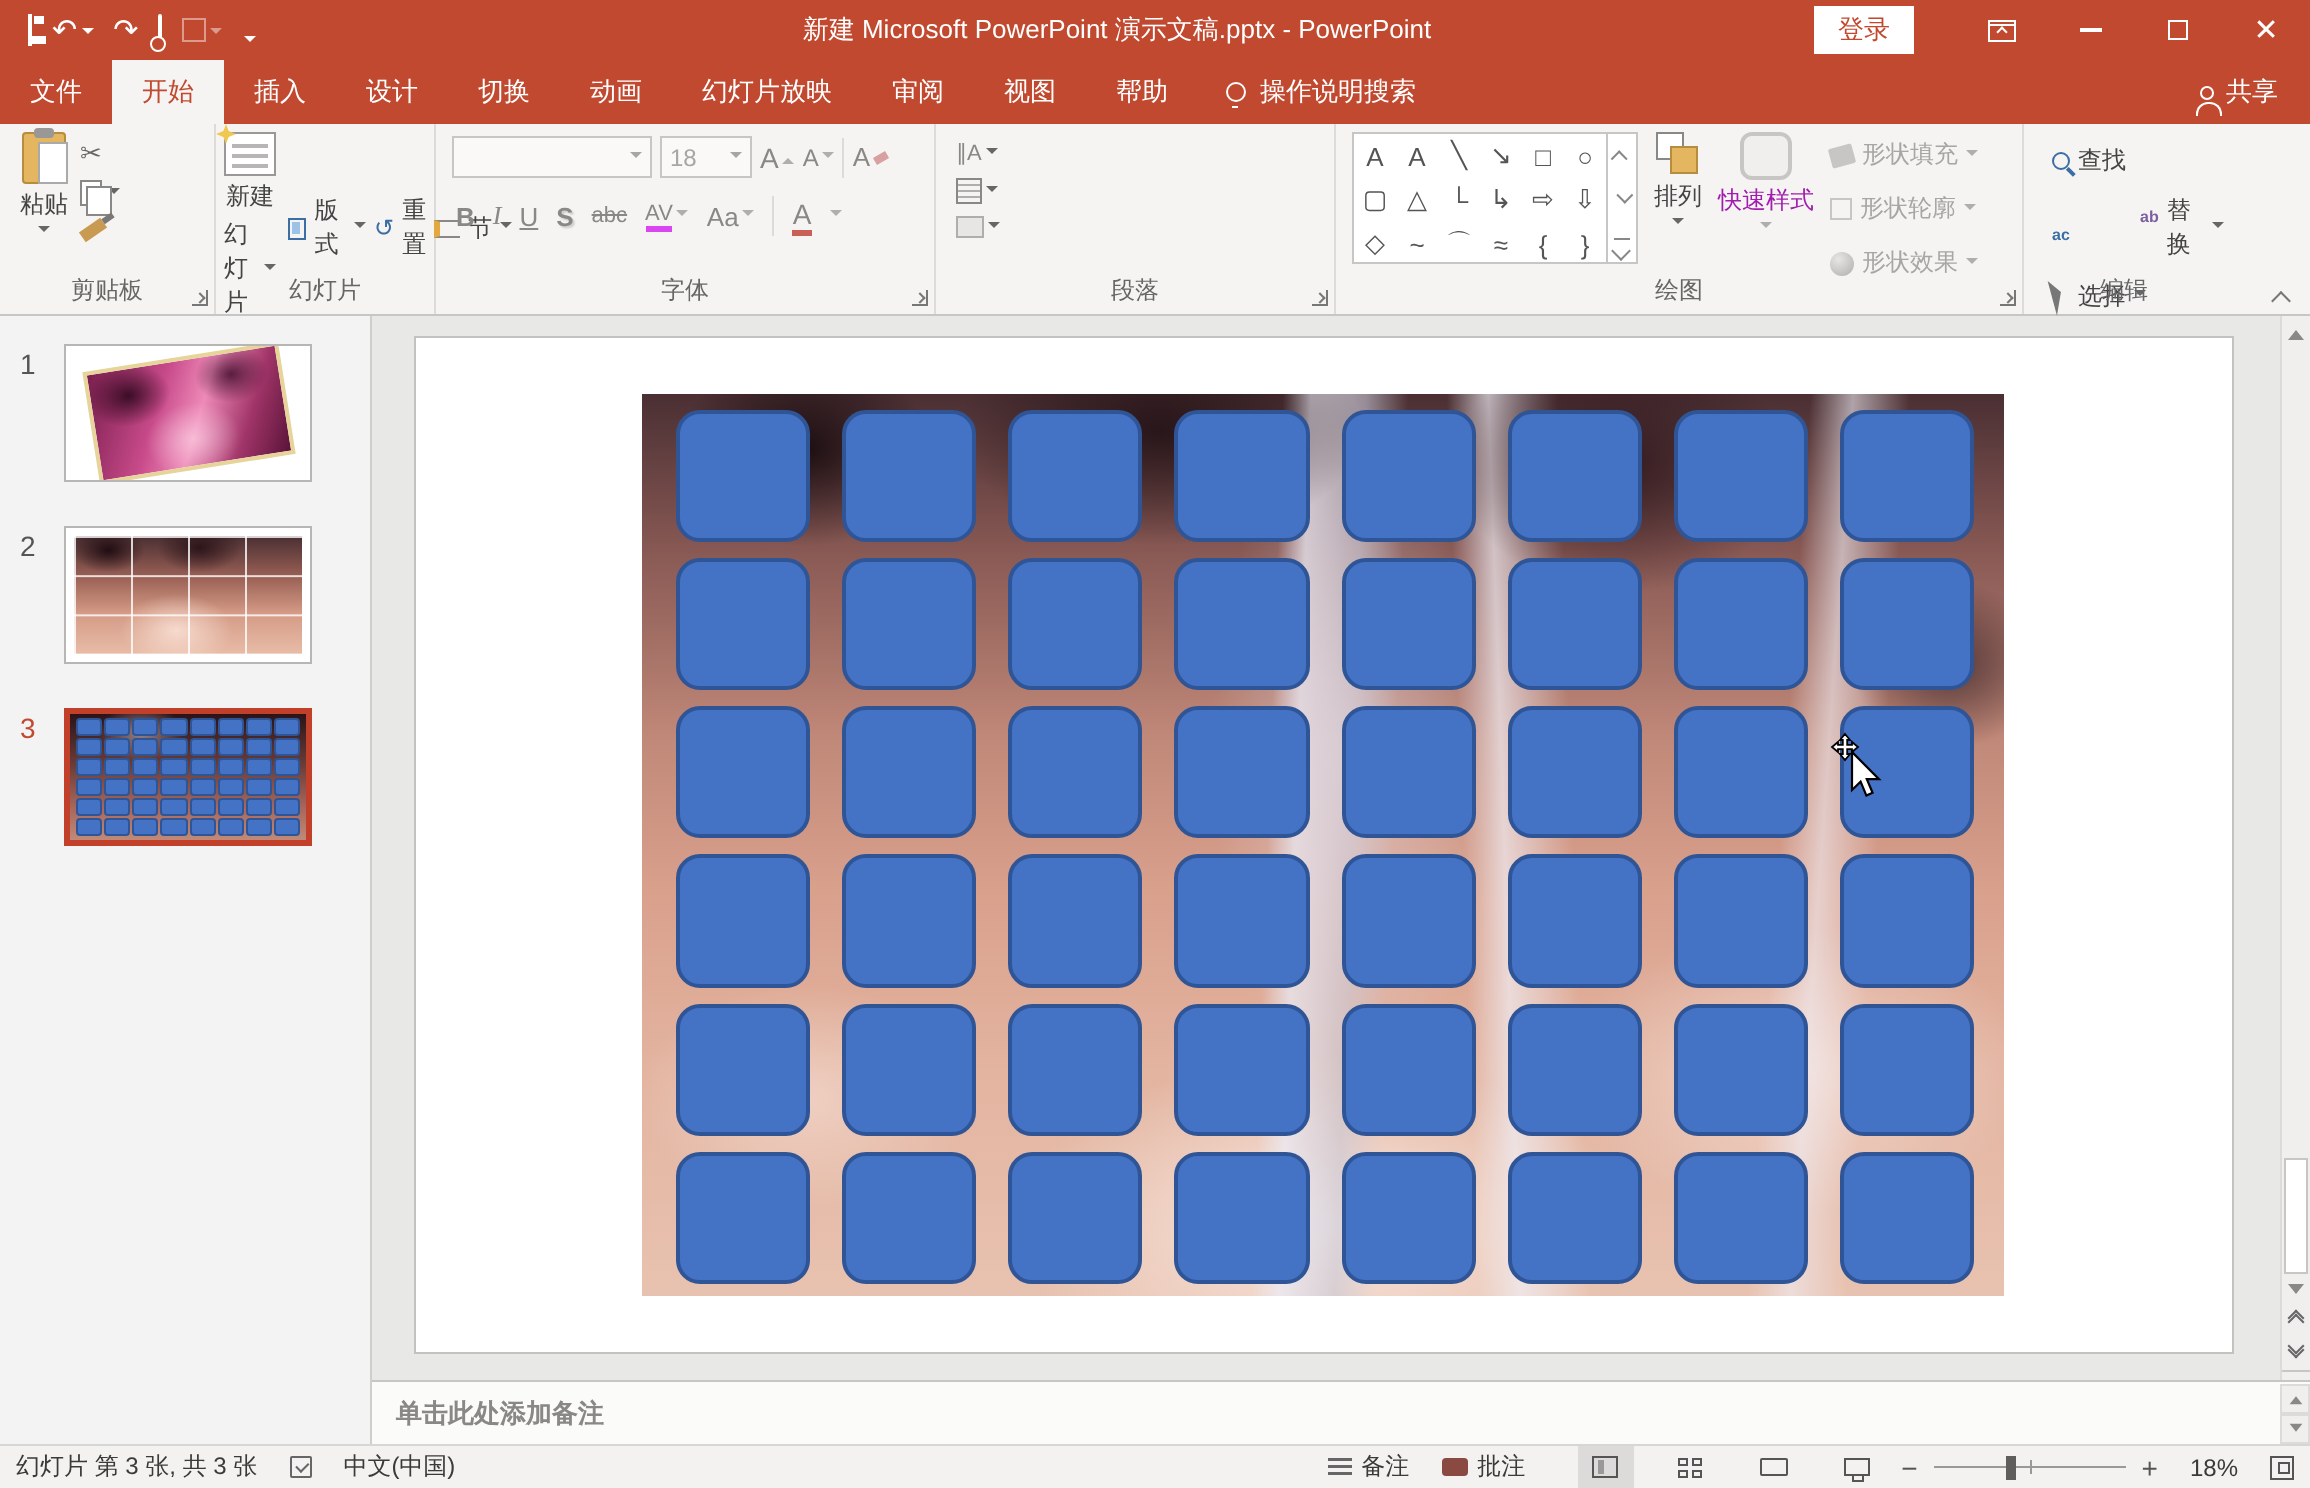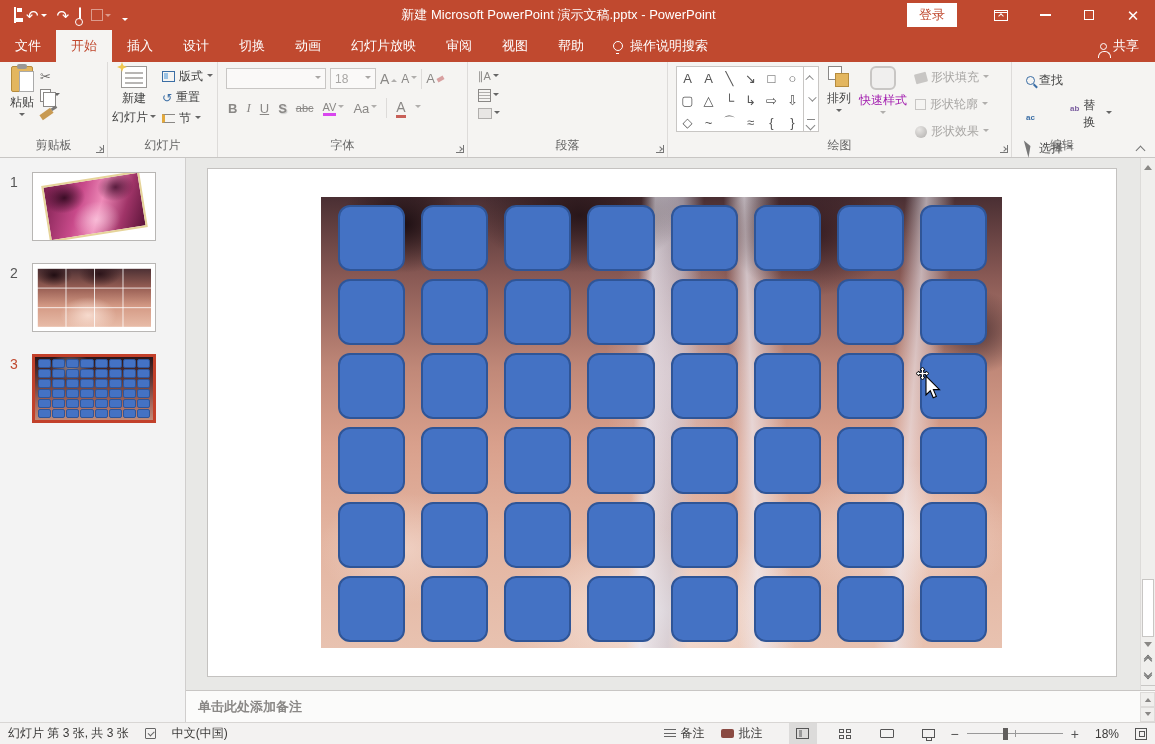--- a/index.html
+++ b/index.html
@@ -77,21 +77,21 @@
   .ic-brush::after { content:""; position:absolute; right:-6px; top:1px; width:6px; height:3px; background:#7a7876; }
 
   
   .g-slides { width:110px; }
   .g-slides .inner { display:flex; gap:6px; padding-left:4px; }
   .ic-newslide { width:26px; height:22px; background:#fff; border:1px solid #9a9896; position:relative; }
   .ic-newslide::before { content:""; position:absolute; left:-5px; top:-5px; width:10px; height:10px;
     background:#f0c850; clip-path:polygon(50% 0,63% 35%,100% 50%,63% 65%,50% 100%,37% 65%,0 50%,37% 35%); }
   .ic-newslide::after { content:""; position:absolute; left:3px; top:5px; width:18px; height:2px;
     background:#b8b6b4; box-shadow:0 5px 0 #b8b6b4, 0 10px 0 #b8b6b4; }
-  .scol { display:flex; flex-direction:column; gap:4px; padding-top:2px; }
+  .scol { display:flex; flex-direction:row; gap:4px; padding-top:2px; }
   .ic-layout { width:13px; height:11px; border:1.4px solid #3b6ea5; position:relative; }
   .ic-layout::after { content:""; position:absolute; left:1px; top:1px; width:4px; height:6px; background:#9cc3e5; }
   .ic-reset { color:#3b6ea5; font-size:12px; line-height:1; }
   .ic-section { width:13px; height:9px; border-left:3px solid #e3a93c; border-bottom:1.4px solid #8a8886; border-top:1.4px solid #8a8886; }
 
   
   .g-font { width:250px; }
   .g-font .r1 { display:flex; align-items:center; gap:4px; padding:2px 0 0 8px; }
   .combo { height:21px; background:#faf9f8; border:1px solid #c8c6c4; display:flex; align-items:center;
     justify-content:space-between; padding:0 4px; color:#a8a6a4; }

